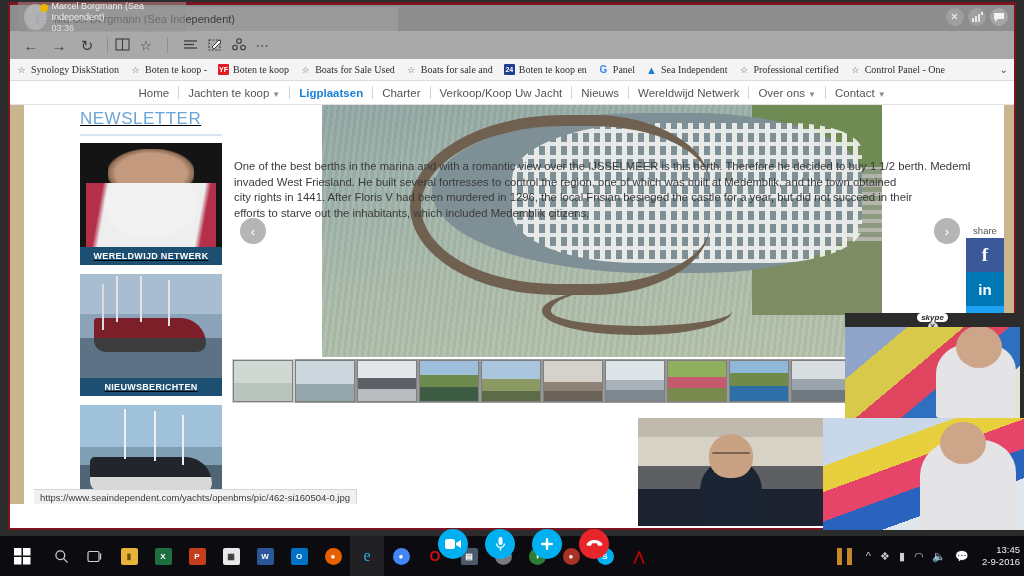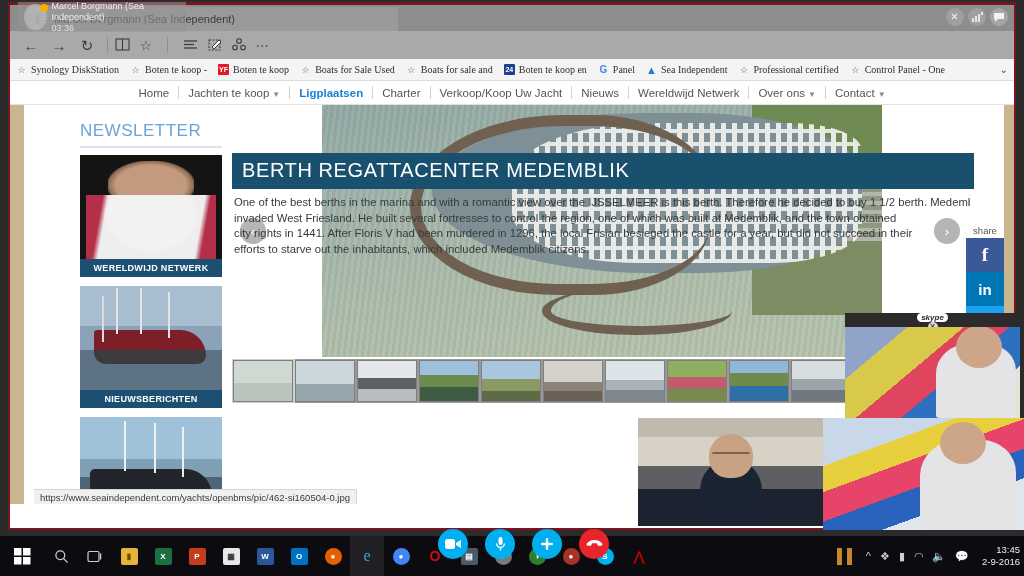--- a/index.html
+++ b/index.html
@@ -65,22 +65,22 @@
              justify-content:center; gap:0; border-bottom:1px solid #e2e2e2; }
   .sitenav a { font-size:11.5px; color:#555; padding:0 9px; white-space:nowrap; }
   .sitenav a.active { color:#1a7fd4; font-weight:bold; }
   .sitenav .vbar { width:1px; height:13px; background:#d2d2d2; }
   .caret { font-size:8px; color:#888; margin-left:3px; }
 
   .pagebody { position:relative; height:399px; }
   .content-col { position:absolute; left:14px; top:0; width:980px; height:399px; background:#fff; }
 
   
-  .sidebar { position:absolute; left:60px; top:12px; width:162px; background:#fff;
-             padding:4px 10px 0 10px; }
+  .sidebar { position:absolute; left:60px; top:0; width:162px; background:#fff;
+             padding:4px 10px 0 10px;text-decoration:underline; }
   .news-title { font-size:17px; color:#6ba4d6; letter-spacing:.5px; padding-bottom:2px; }
   .news-rule { height:2px; background:#d8e4ef; margin:3px 0 7px; }
   .card { width:142px; margin-bottom:9px; }
   .card-img { width:142px; height:104px; position:relative; overflow:hidden; }
   .card-cap { background:#1d4f73; color:#fff; font-size:9px; font-weight:bold;
               text-align:center; padding:4px 0; letter-spacing:.3px; }
   .portrait { background:#141414; }
   .portrait::before { content:""; position:absolute; left:28px; top:6px; width:86px; height:40px;
       background:radial-gradient(ellipse at 50% 60%, #c49a7e 0 58%, #8a6a52 70%, transparent 74%); }
   .portrait::after { content:""; position:absolute; left:6px; top:40px; width:130px; height:70px;
@@ -407,21 +407,20 @@
             <div class="thumb" style="background:linear-gradient(#dde4e8 0 48%,#a8b2b8 48% 72%,#7d878d 72%)"></div>
             <div class="thumb" style="background:linear-gradient(#8fae5e 0 40%,#c45a6e 40% 68%,#7a8a4e 68%)"></div>
             <div class="thumb" style="background:linear-gradient(#8fb7d8 0 30%,#6f8a4a 30% 62%,#2f6fa8 62%)"></div>
             <div class="thumb" style="background:linear-gradient(#d8dde0 0 44%,#9aa4aa 44% 72%,#6f787e 72%)"></div>
             <div class="thumb" style="background:linear-gradient(#e0e4e6 0 46%,#a2acb2 46% 74%,#767f85 74%)"></div>
             <div class="thumb" style="background:linear-gradient(#cfd6da 0 50%,#9aa2a8 50%)"></div>
           </div>
         </div>
 
         <div class="article">
-          <div class="art-head">BERTH REGATTACENTER MEDEMBLIK</div>
           <div class="art-body">
             <p>One of the best berths in the marina and with a romantic view over the IJSSELMEER is this berth. Therefore he decided to buy 1 1/2 berth. Medemblik was a prosperous trading town. He</p>
             <p>invaded West Friesland. He built several fortresses to control the region, one of which was built at Medemblik, and the town obtained</p>
             <p>city rights in 1441. After Floris V had been murdered in 1296, the local Frisian besieged the castle for a year, but did not succeed in their</p>
             <p>efforts to starve out the inhabitants, which included Medemblik citizens.</p>
           </div>
         </div>
 
         <div class="share-rail">
           <div class="share-lbl">share</div>

